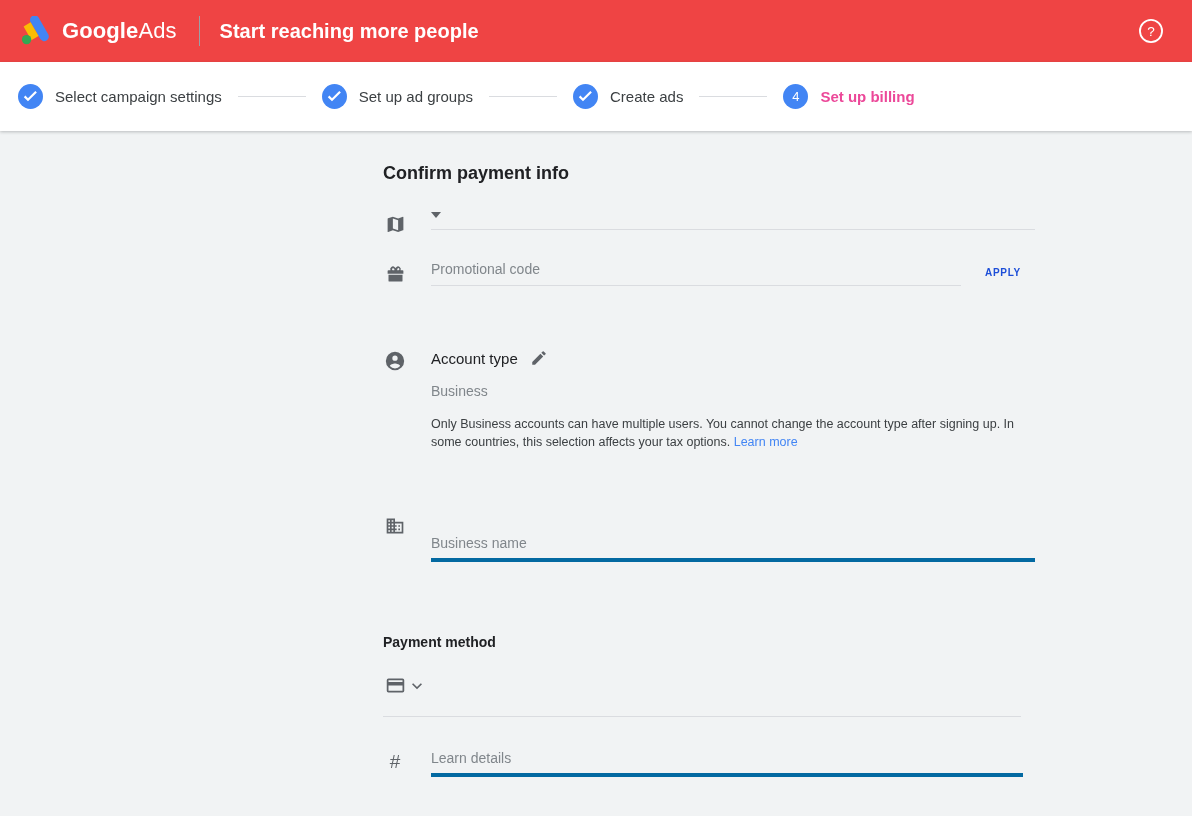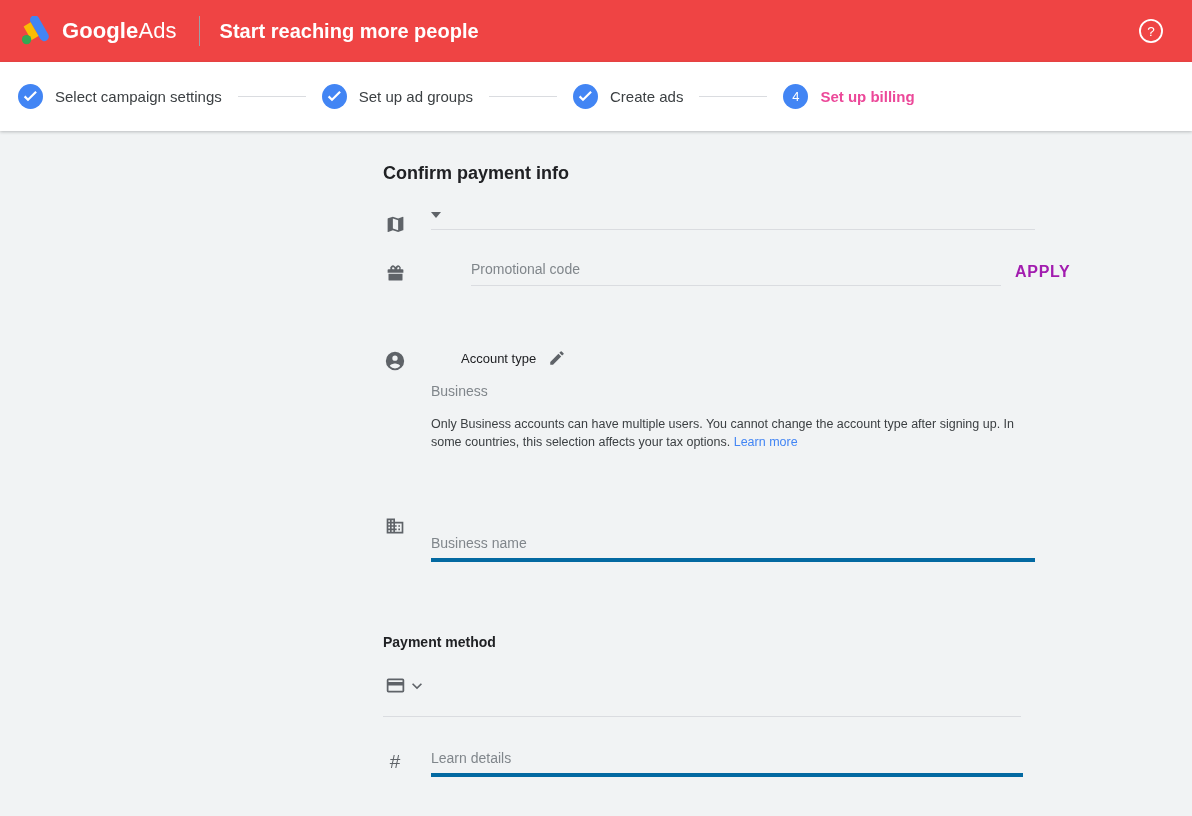--- a/index.html
+++ b/index.html
@@ -175,52 +175,51 @@
   .caret-solid {
     width: 0; height: 0;
     border-left: 5px solid transparent;
     border-right: 5px solid transparent;
     border-top: 6px solid #5f6368;
     margin-bottom: 4px;
     flex: 0 0 auto;
   }
 
   
-  .promo-row { align-items: center; gap: 40px; }
+  .promo-row { align-items: flex-end; }
   .promo-input {
     width: 530px;
     border-bottom: 1px solid #dadce0;
     padding-bottom: 7px;
     font-size: 14px;
     color: #80868b;
     line-height: 18px;
     cursor: text;
   }
   .apply-btn {
-    font-size: 16px;
+    font-size: 10px;
     font-weight: 700;
     letter-spacing: .7px;
-    color: #a21caf;
-    margin-left: 14px;
+    color: #1d4ed8;
+    margin-left: 24px;
     cursor: pointer;
     white-space: nowrap;
     align-self: center;
     padding-bottom: 2px;
   }
 
   
   .account-block { margin-top: 63px; }
   .acct-head {
     display: flex;
     align-items: center;
   }
   .acct-title {
-    font-size: 13px;
-    color: #202124;
-    margin-left: 30px;
+    font-size: 15px;
+    color: #202124;
   }
   .edit-icon {
     margin-left: 12px;
     width: 18px;
     height: 18px;
     color: #5f6368;
     cursor: pointer;
   }
   .acct-value {
     font-size: 14px;

